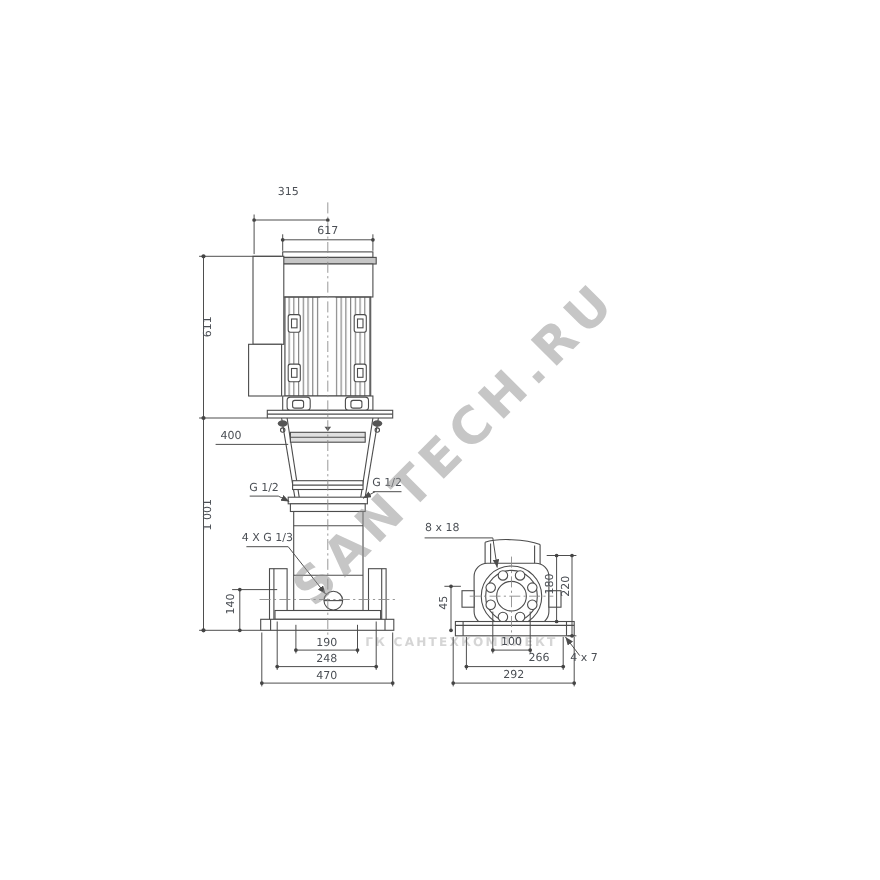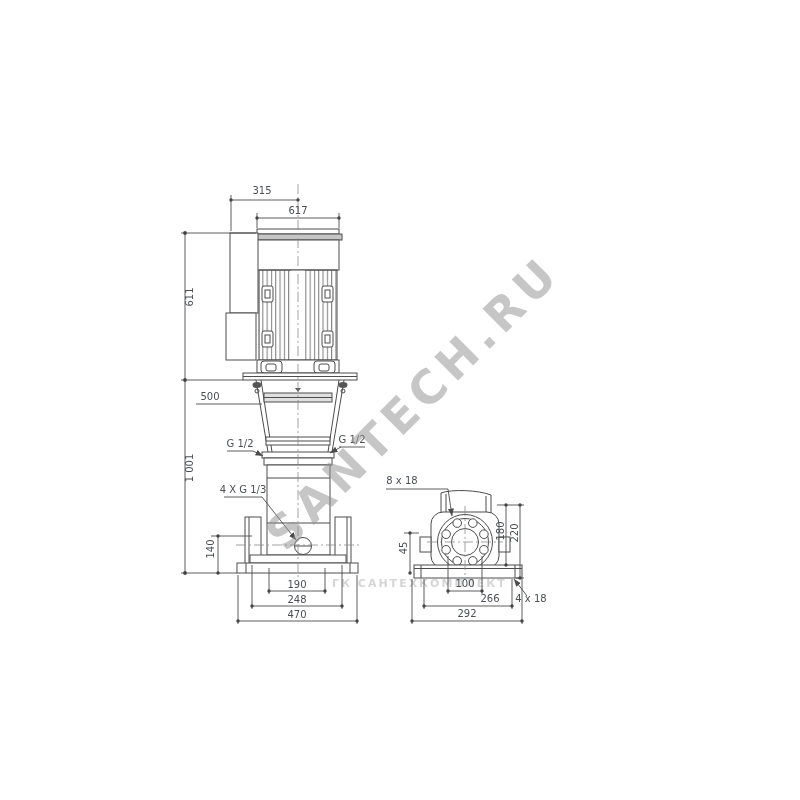--- a/index.html
+++ b/index.html
@@ -258,36 +258,36 @@
         <circle cx="412" cy="621" r="1.7"></circle>
           <circle cx="522" cy="621" r="1.7"></circle>
         <circle cx="506" cy="505" r="1.7"></circle>
           <circle cx="506" cy="565" r="1.7"></circle>
         <circle cx="520" cy="505" r="1.7"></circle>
           <circle cx="520" cy="578" r="1.7"></circle>
       </g>
     </g>
   </svg>
 
-  <span class="lbl" style="left:262px;top:191px">315</span>
+  <span class="lbl" style="left:262px;top:175px">315</span>
   <span class="lbl" style="left:298px;top:211px">617</span>
   <span class="lbl rot" style="left:190px;top:297px">611</span>
-  <span class="lbl" style="left:210px;top:397px">500</span>
+  <span class="lbl" style="left:210px;top:397px">400</span>
   <span class="lbl rot" style="left:190px;top:468px">1 001</span>
   <span class="lbl rot" style="left:211px;top:549px">140</span>
   <span class="lbl" style="left:240px;top:444px">G 1/2</span>
   <span class="lbl" style="left:352px;top:440px">G 1/2</span>
   <span class="lbl" style="left:243px;top:490px">4 X G 1/3</span>
   <span class="lbl" style="left:297px;top:585px">190</span>
   <span class="lbl" style="left:297px;top:600px">248</span>
   <span class="lbl" style="left:297px;top:615px">470</span>
 
   <span class="lbl" style="left:402px;top:481px">8 x 18</span>
   <span class="lbl rot" style="left:404px;top:548px">45</span>
   <span class="lbl" style="left:465px;top:584px">100</span>
   <span class="lbl" style="left:490px;top:599px">266</span>
   <span class="lbl" style="left:467px;top:614px">292</span>
-  <span class="lbl" style="left:531px;top:599px">4 x 18</span>
+  <span class="lbl" style="left:531px;top:599px">4 x 7</span>
   <span class="lbl rot" style="left:501px;top:531px">180</span>
   <span class="lbl rot" style="left:515px;top:533px">220</span>
 
   <div class="wm-diag">SANTECH.RU</div>
 </div>
 
 </body></html>

